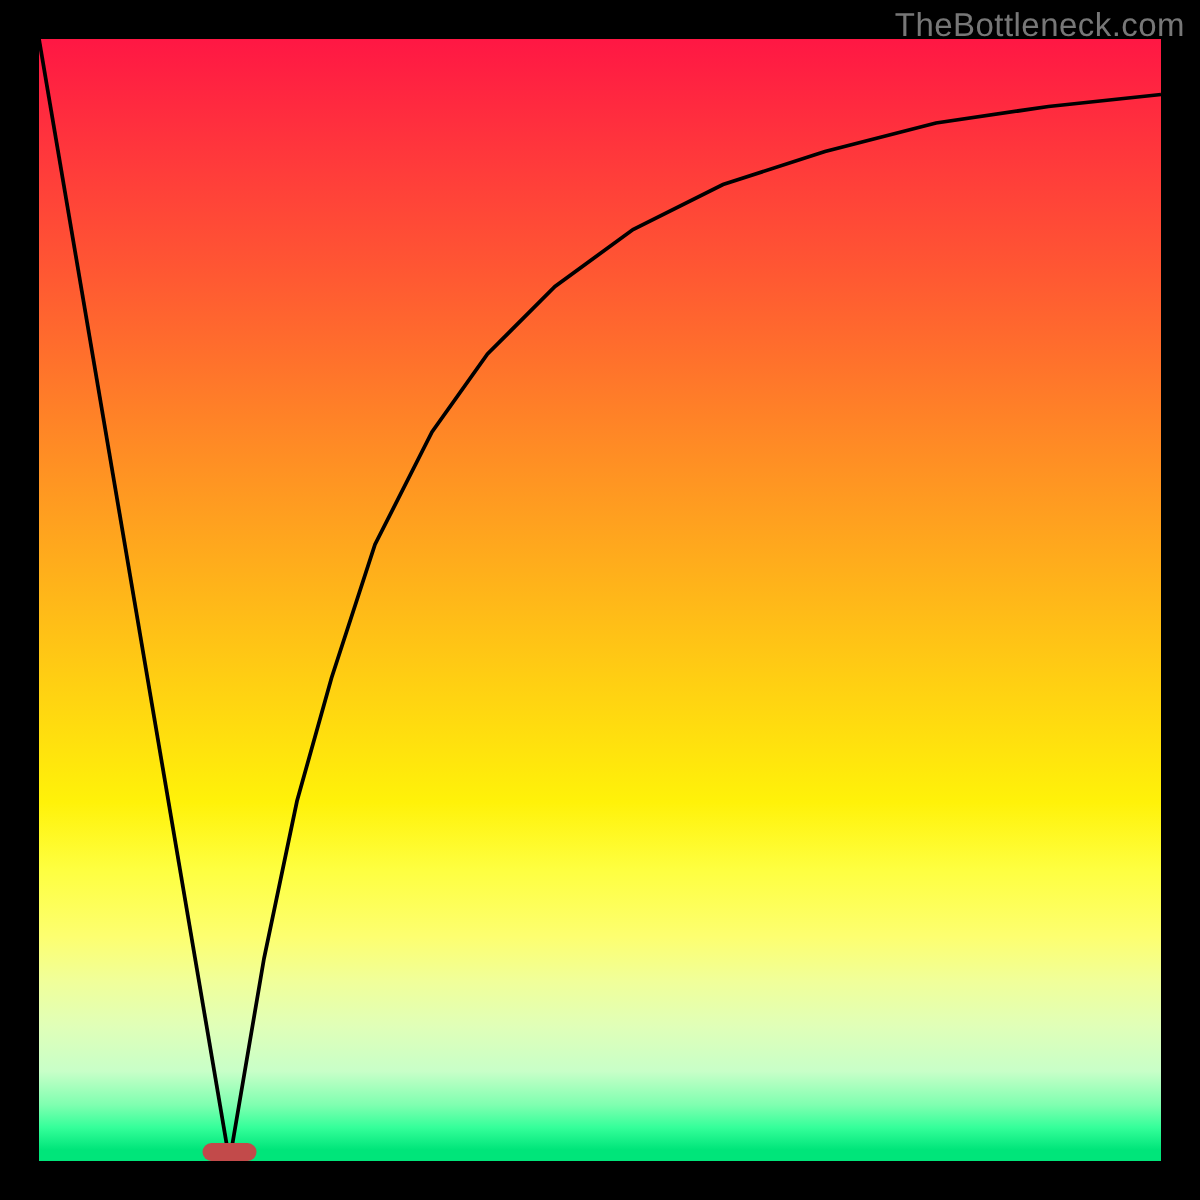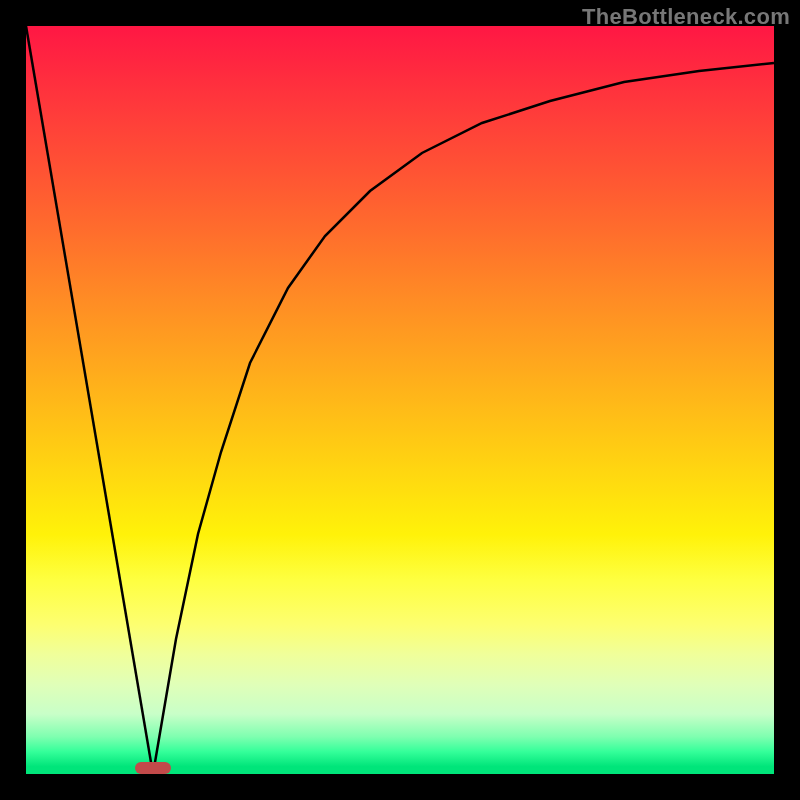--- a/index.html
+++ b/index.html
@@ -45,21 +45,21 @@
       #00e57a 99%,
       #00e57a 100%
     );
   }
   .watermark {
     position: absolute;
     top: 4px;
     right: 10px;
     color: #777;
     font-size: 22px;
-    font-weight: 700;
+    font-weight: 400;
     letter-spacing: 0.3px;
     pointer-events: none;
   }
   svg.curves {
     position: absolute;
     left: 26px;
     top: 26px;
     width: 748px;
     height: 748px;
     overflow: visible;

